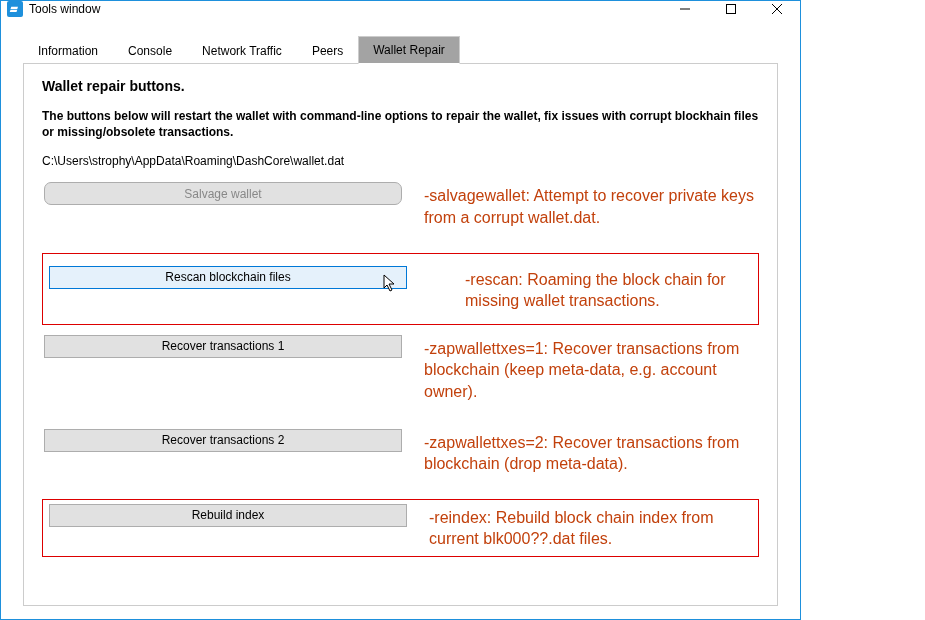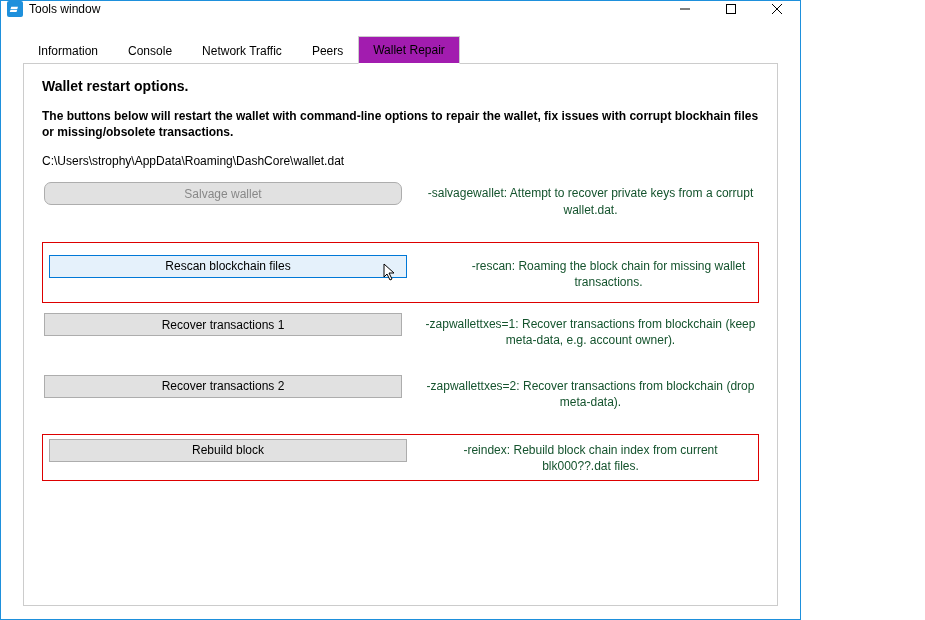--- a/index.html
+++ b/index.html
@@ -69,21 +69,21 @@
       border: 1px solid transparent;
       border-bottom: none;
       cursor: pointer;
       position: relative;
       bottom: -1px;
       background: transparent;
     }
     .tab.active {
       border: 1px solid #ccc;
       border-bottom: 1px solid #fff;
-      background: #a21caf;
+      background: #a3a3a3;
     }
     .tab-panel {
       border: 1px solid #ccc;
       border-top: none;
       padding: 10px 18px 40px 18px;
       height: 542px;
     }
     .heading {
       font-size: 14px;
       font-weight: bold;
@@ -136,25 +136,24 @@
       color: #888;
       background: #e1e1e1;
       cursor: default;
       border-radius: 7px;
     }
     .btn.hover {
       background: #e5f1fb;
       border: 1px solid #0078d7;
     }
     .desc {
-      font-size: 12px;
-      color: #14532d;
+      font-size: 16px;
+      color: #c2410c;
       line-height: 1.35;
       padding-top: 3px;
-      text-align: center;
     }
     .cursor {
       position: absolute;
       width: 16px;
       height: 20px;
       pointer-events: none;
     }
   </style>
 </head>
 <body>
@@ -190,21 +189,21 @@
   <div class="content-area">
     <div class="tabs">
       <div class="tab">Information</div>
       <div class="tab">Console</div>
       <div class="tab">Network Traffic</div>
       <div class="tab">Peers</div>
       <div class="tab active">Wallet Repair</div>
     </div>
 
     <div class="tab-panel">
-      <div class="heading">Wallet restart options.</div>
+      <div class="heading">Wallet repair buttons.</div>
       <div class="intro">The buttons below will restart the wallet with command-line options to repair the wallet, fix issues with corrupt blockhain files or missing/obsolete transactions.</div>
       <div class="path">C:\Users\strophy\AppData\Roaming\DashCore\wallet.dat</div>
 
       <div class="option-row">
         <div class="btn disabled">Salvage wallet</div>
         <div class="desc">-salvagewallet: Attempt to recover private keys from a corrupt wallet.dat.</div>
       </div>
 
       <div class="option-row highlighted-big" style="position:relative;gap:36px;">
         <div class="btn hover">Rescan blockchain files</div>
@@ -219,18 +218,18 @@
         <div class="desc">-zapwallettxes=1: Recover transactions from blockchain (keep meta-data, e.g. account owner).</div>
       </div>
 
       <div class="option-row">
         <div class="btn">Recover transactions 2</div>
         <div class="desc">-zapwallettxes=2: Recover transactions from blockchain (drop meta-data).</div>
       </div>
 
 
       <div class="option-row highlighted">
-        <div class="btn">Rebuild block</div>
+        <div class="btn">Rebuild index</div>
         <div class="desc">-reindex: Rebuild block chain index from current blk000??.dat files.</div>
       </div>
     </div>
   </div>
 </div>
 
 </body></html>

